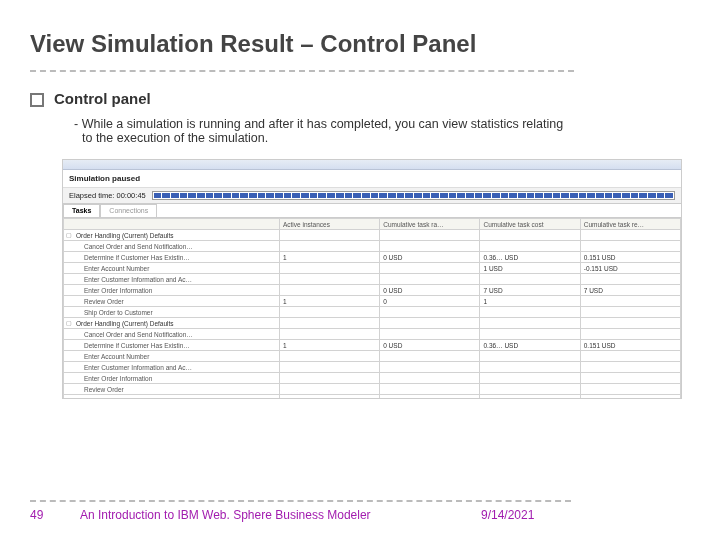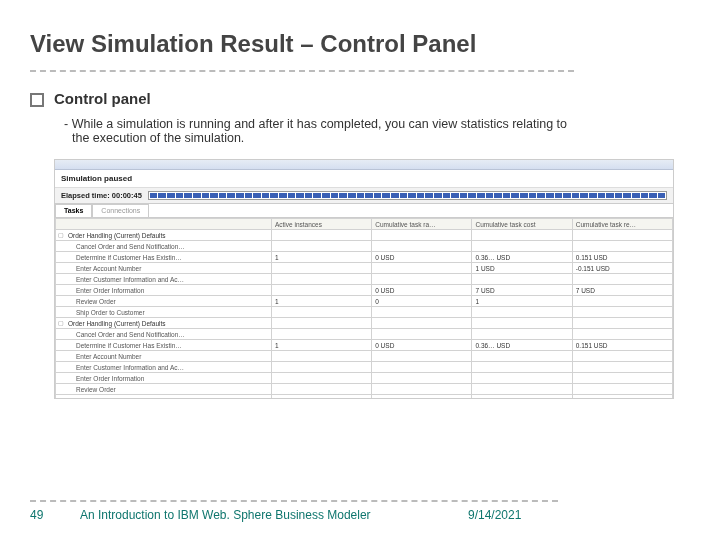--- a/index.html
+++ b/index.html
@@ -2,45 +2,45 @@
 <html><head>
 <meta charset="utf-8">
 <style>
   * { box-sizing: border-box; margin: 0; padding: 0; }
   html, body { width: 720px; height: 540px; font-family: Arial, Helvetica, sans-serif; background: #fff; color: #333; }
   .slide { position: relative; width: 604px; height: 540px; padding: 30px 30px 0 30px; }
   .title { font-size: 24px; font-weight: bold; color: #444; padding-bottom: 12px; border-bottom: 2px dashed #bbb; margin-bottom: 18px; }
   .bullet-row { display: flex; align-items: flex-end; margin-bottom: 10px; }
   .bullet-box { width: 14px; height: 14px; border: 2px solid #777; margin-right: 10px; flex-shrink: 0; }
   .bullet-label { font-size: 15px; font-weight: bold; color: #333; }
-  .sub-bullet { margin-left: 34px; font-size: 12.5px; color: #333; margin-bottom: 14px; text-indent: -8px; padding-left: 8px; }
+  .sub-bullet { margin-left: 44px; font-size: 12.5px; color: #333; margin-bottom: 14px; text-indent: -8px; padding-left: 8px; }
   .sub-bullet::before { content: "- "; }
   
-  .panel-wrap { margin-left: 24px; width: 620px; height: 240px; border: 1px solid #ccc; background: #fafafa; overflow: hidden; font-size: 7px; color: #222; }
+  .panel-wrap { margin-left: 32px; width: 620px; height: 240px; border: 1px solid #ccc; background: #fafafa; overflow: hidden; font-size: 7px; color: #222; }
   .panel-topbar { height: 10px; background: linear-gradient(#e6ecf5, #d5dff0); border-bottom: 1px solid #b9c3d6; }
   .panel-status { padding: 4px 6px; font-weight: bold; font-size: 8px; background: #fff; border-bottom: 1px solid #ddd; }
   .panel-elapsed { display: flex; align-items: center; padding: 3px 6px; background: #f2f2f2; border-bottom: 1px solid #ccc; }
-  .panel-elapsed .lbl { font-size: 7.5px; margin-right: 6px; font-weight: bold; }
+  .panel-elapsed .lbl { font-size: 7.5px; margin-right: 6px; }
   .progress { flex: 1; height: 9px; background: #fff; border: 1px solid #999; display: flex; gap: 1px; padding: 1px; }
   .progress .seg { flex: 1; background: #3a5fb5; }
   .panel-tabs { display: flex; height: 14px; background: #fff; border-bottom: 1px solid #ccc; }
   .panel-tabs .tab { padding: 2px 8px; font-size: 7px; border: 1px solid #ccc; border-bottom: none; background: #fff; margin-right: 0; }
   .panel-tabs .tab.active { color: #000; font-weight: bold; }
   .panel-tabs .tab.inactive { color: #999; }
   .grid { width: 100%; border-collapse: collapse; font-size: 6.5px; color: #333; table-layout: fixed; }
   .grid th, .grid td { border: 1px solid #d2d2d2; padding: 1px 3px; text-align: left; white-space: nowrap; overflow: hidden; background: #fff; vertical-align: middle; height: 11px; }
   .grid th { background: #f5f5f0; font-weight: normal; color: #555; }
   .grid .namecol { width: 35%; }
   .grid tr.group td { position: relative; font-weight: normal; color: #333; }
   .grid tr.group td.name { color: #333; }
   .grid td.name { padding-left: 12px; }
   .grid tr.group td.name::before { content: "▢"; font-size: 6px; position: absolute; left: 2px; top: 1px; color: #888; }
   .grid tr.child td.name { padding-left: 20px; color: #555; }
   
-  .footer { position: absolute; left: 30px; right: 46px; bottom: 18px; border-top: 2px dashed #bbb; padding-top: 6px; display: flex; align-items: center; justify-content: space-between; font-size: 12px; color: #0f766e; }
+  .footer { position: absolute; left: 30px; right: 33px; bottom: 18px; border-top: 2px dashed #bbb; padding-top: 6px; display: flex; align-items: center; justify-content: space-between; font-size: 12px; color: #a21caf; }
   .footer .page { width: 50px; }
   .footer .mid { flex: 1; text-align: left; }
   .footer .date { width: 90px; text-align: left; }
 </style>
 </head>
 <body>
 
 <div class="slide">
   <h1 class="title">View Simulation Result – Control Panel</h1>
 

